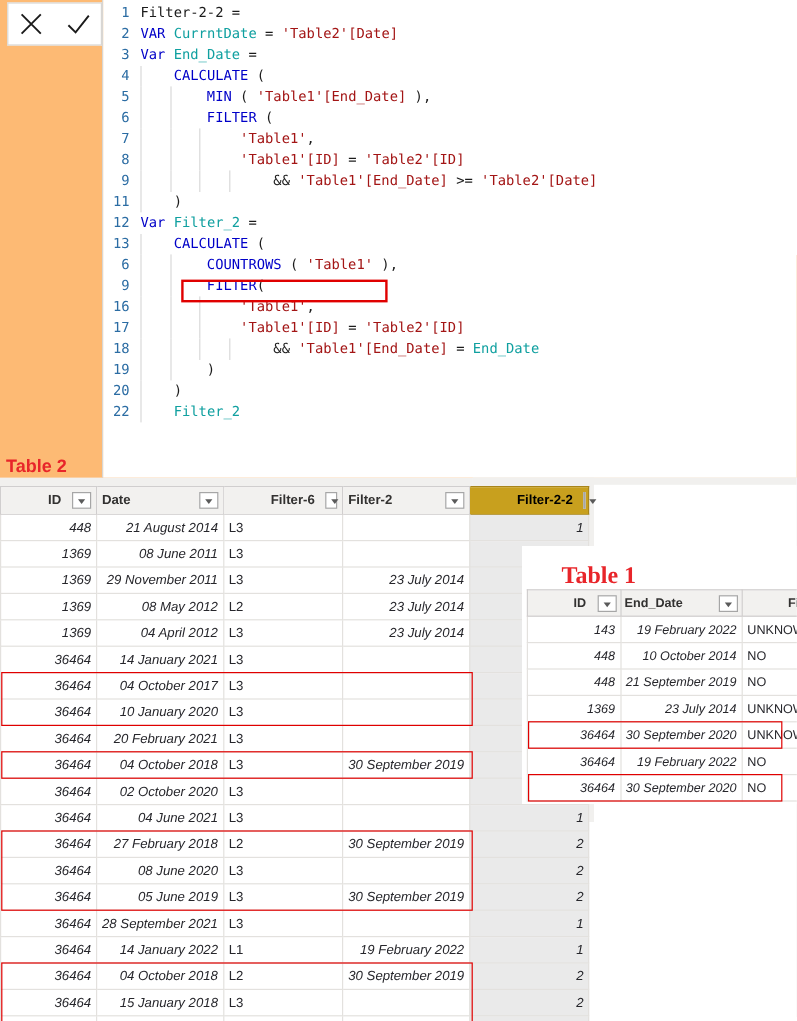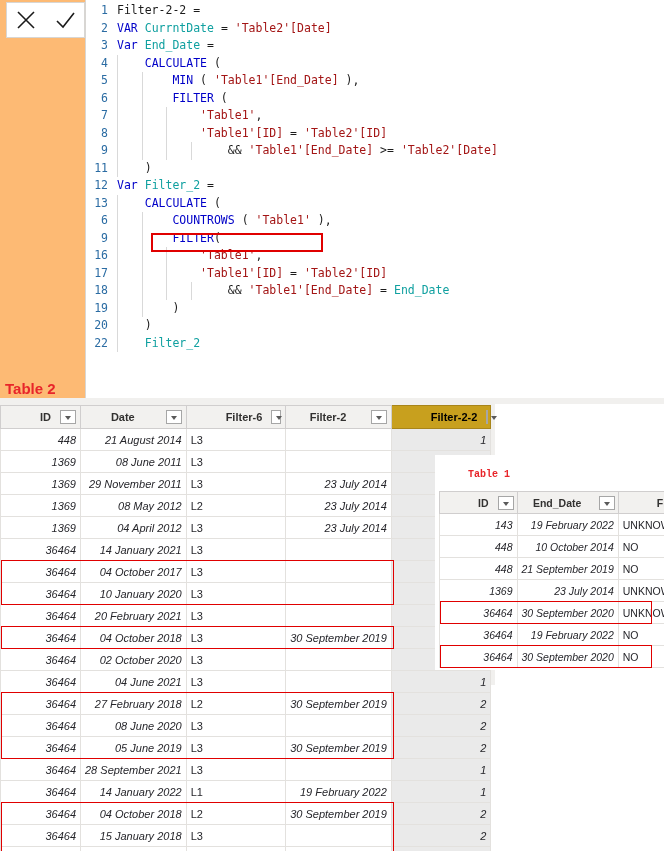--- a/index.html
+++ b/index.html
@@ -91,21 +91,21 @@
     border:1px solid #a6a6a6;vertical-align:middle;margin-left:3px;
     position:relative;box-sizing:border-box;
   }
   .flt:after{
     content:"";position:absolute;left:4px;top:5px;
     border-left:3px solid transparent;border-right:3px solid transparent;
     border-top:4px solid #5a5a5a;
   }
   th .hdrwrap{display:flex;align-items:center;justify-content:center;gap:2px;}
   th.left .hdrwrap{justify-content:flex-start;padding-left:35px;}
-  th .hdrtxt{flex:1;text-align:center;}
+  th .hdrtxt{flex:1;text-align:left;}
   th.left .hdrtxt{text-align:left;flex:0 0 auto;margin-right:4px;}
 
   
   .rbox{position:absolute;border:1.5px solid #e00000;box-sizing:border-box;pointer-events:none;}
   #white-right{
     position:absolute;left:394px;top:398px;width:270px;height:453px;
     background:#ffffff;
   }
   #gray-left-lower{
     position:absolute;left:394px;top:398px;width:101px;height:287px;background:#f1f0ee;
@@ -113,22 +113,22 @@
   #gray-strip-top{
     position:absolute;left:394px;top:398px;width:270px;height:6px;background:#f1f0ee;
   }
 
   
   #table1-panel{
     position:absolute;left:435px;top:455px;width:229px;height:215px;background:#ffffff;
   }
   #table1-label{
     position:absolute;left:468px;top:469px;
-    color:#e8252a;font-weight:bold;font-size:10px;
-    font-family:Liberation Mono, monospace;
+    color:#e8252a;font-weight:bold;font-size:20px;
+    font-family:Liberation Serif, serif;
   }
   #table1{
     position:absolute;left:439px;top:491px;width:213px;
     border-collapse:collapse;background:#ffffff;
   }
   #table1 th{
     background:#f2f1ef;color:#323130;font-weight:bold;font-size:10.5px;
     height:21px;border:1px solid #d0cece;padding:0 3px;
     font-family:"Liberation Sans",sans-serif;
   }

